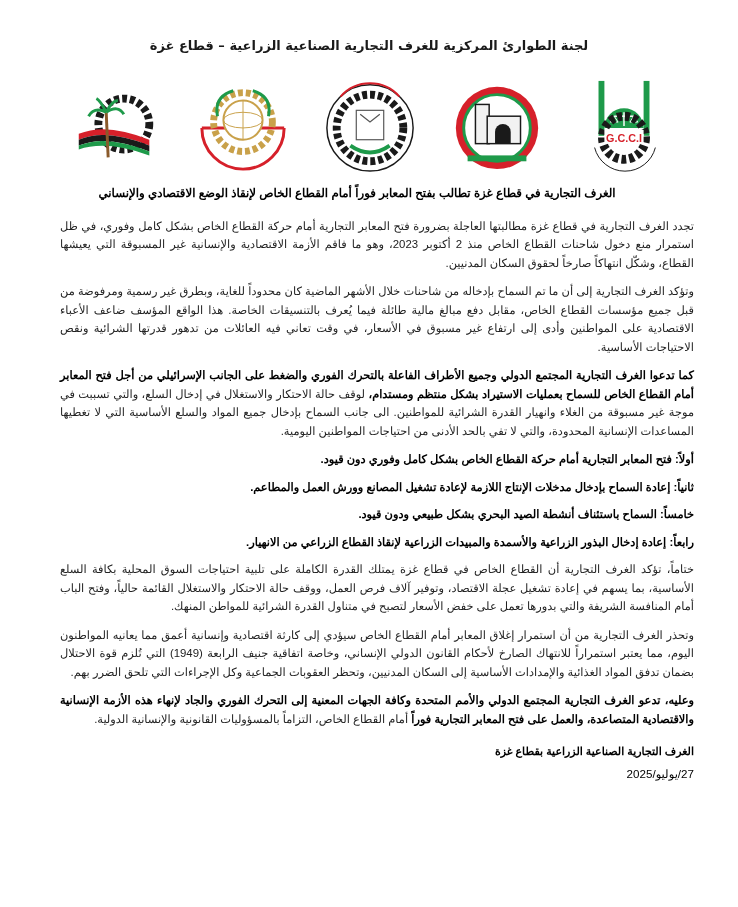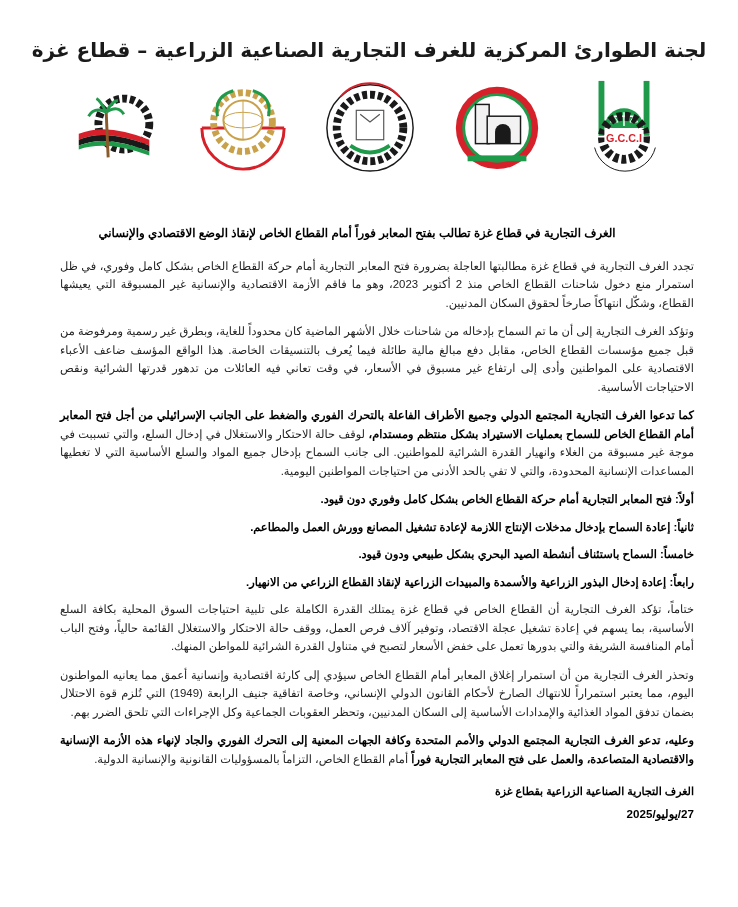--- a/index.html
+++ b/index.html
@@ -1,43 +1,43 @@
 <!DOCTYPE html>
 <html lang="ar" dir="rtl"><head>
   <meta charset="utf-8">
   <style>
     * { box-sizing: border-box; margin: 0; padding: 0; }
     html, body { width: 738px; height: 907px; background: #ffffff; overflow: hidden; }
     body { font-family: "DejaVu Sans", "Liberation Sans", sans-serif; color: #111; direction: rtl; position: relative; }
 
     .header-title {
       position: absolute; top: 38px; left: 0; width: 738px;
-      text-align: center; font-size: 20px; font-weight: bold; color: #1a1a1a;
+      text-align: center; font-size: 13px; font-weight: bold; color: #1a1a1a;
       letter-spacing: 0.2px;
     }
     .logos {
       position: absolute; top: 76px; left: 60px; width: 620px; height: 100px;
       display: flex; flex-direction: row-reverse; justify-content: space-between; align-items: flex-start;
       direction: ltr;
     }
     .logo { width: 112px; height: 100px; display: flex; align-items: center; justify-content: center; }
     .logo svg { width: 104px; height: 98px; }
 
     .doc {
       position: absolute; top: 184px; left: 60px; width: 634px;
       font-family: "Liberation Sans", sans-serif; font-size: 11.4px; line-height: 18.5px;
-      text-align: justify; color: #222; margin-top: 40px;
+      text-align: justify; color: #222;
     }
     .headline { font-weight: bold; font-size: 11.8px; text-align: center; color: #000; margin-bottom: 14px; padding-right: 40px; }
     .para { margin-bottom: 10px; }
     .bold { font-weight: bold; color: #000; }
     .demand { font-weight: bold; color: #000; margin-bottom: 9px; }
     .demands-intro { font-weight: bold; color: #000; margin-bottom: 10px; }
     .signature { font-weight: bold; color: #000; margin-top: 14px; font-size: 11px; }
-    .date { font-weight: bold; color: #000; font-size: 11.6px; margin-top: 4px; }
+    .date { font-weight: normal; color: #000; font-size: 11.6px; margin-top: 4px; }
   </style>
 </head>
 <body>
 
 <div class="header-title">لجنة الطوارئ المركزية للغرف التجارية الصناعية الزراعية – قطاع غزة</div>
 
 <div class="logos">
 
   <div class="logo">
     <svg viewBox="0 0 100 100">

